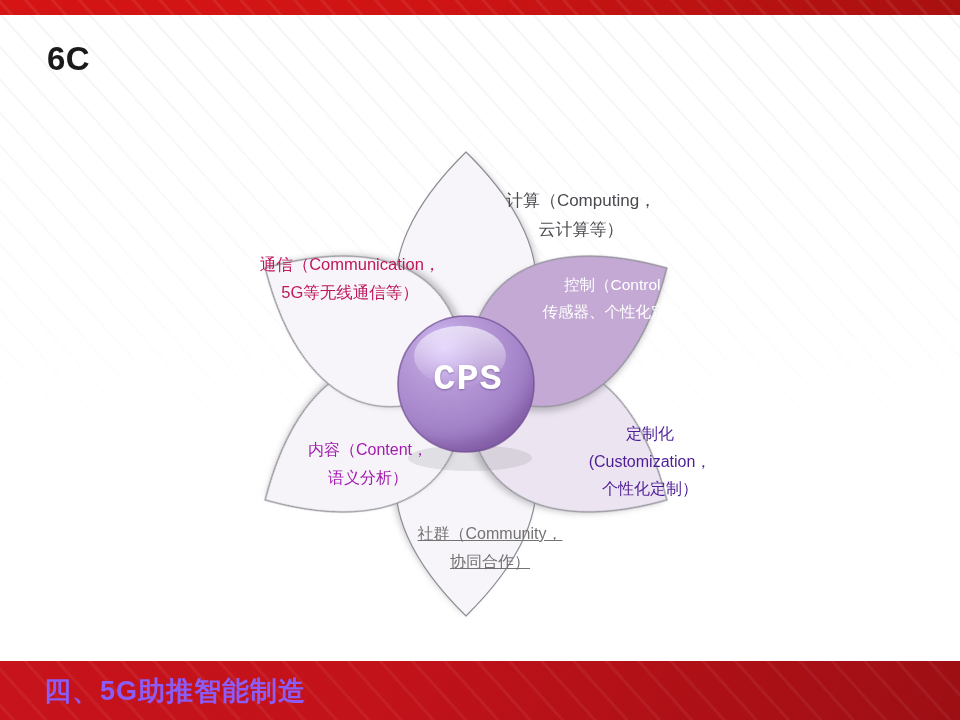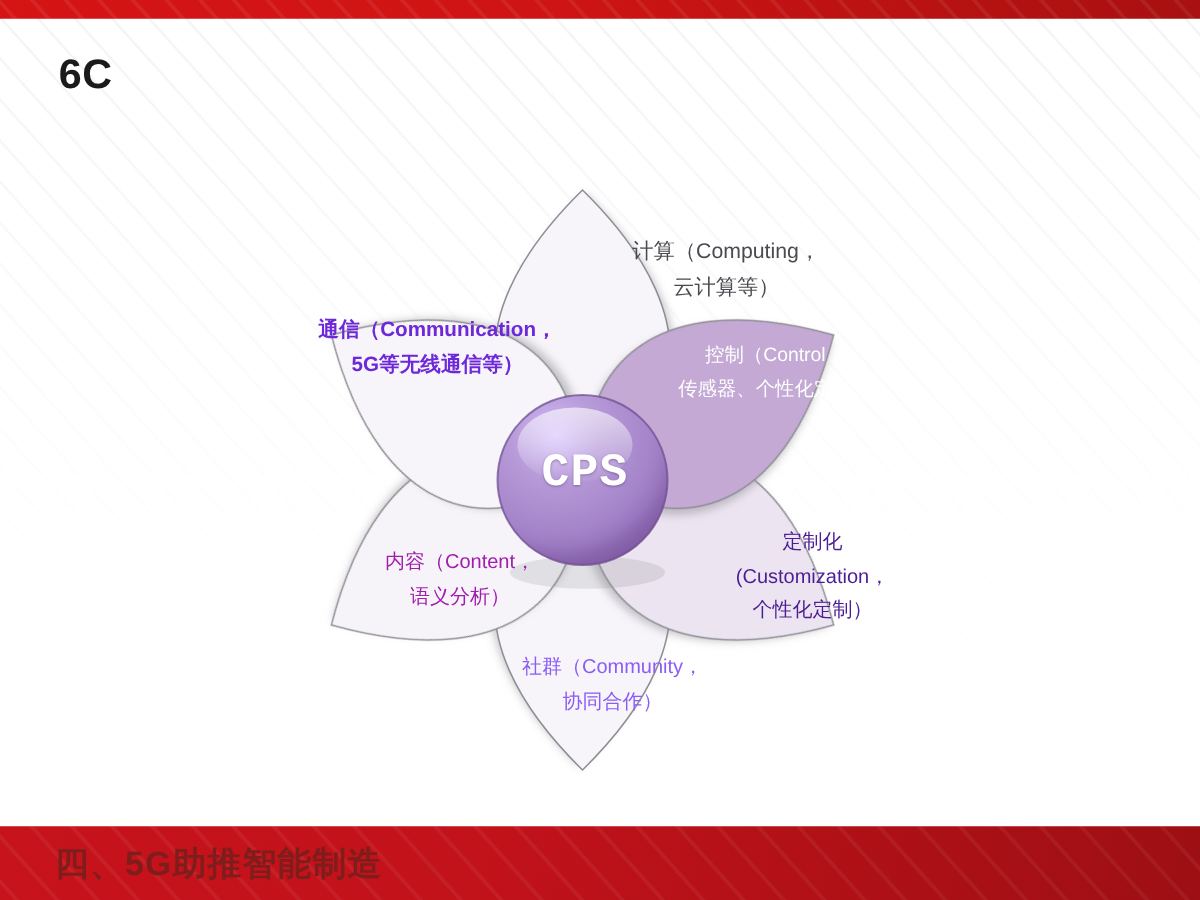--- a/index.html
+++ b/index.html
@@ -65,42 +65,42 @@
         48deg,
         rgba(255,255,255,0.00) 0px,
         rgba(255,255,255,0.00) 8px,
         rgba(255,255,255,0.055) 9px,
         rgba(255,255,255,0.055) 11px,
         rgba(255,255,255,0.00) 12px,
         rgba(255,255,255,0.00) 24px);
   }
   #footer-title {
     position: absolute; left: 44px; top: 678px;
-    font-size: 27px; font-weight: bold; color: #7f1d1d;
+    font-size: 27px; font-weight: bold; color: #8b5cf6;
     letter-spacing: 1px; line-height: 1;
   }
   
   #flower {
     position: absolute; left: 180px; top: 80px;
     width: 580px; height: 570px;
   }
   #flower svg { display: block; width: 580px; height: 570px; }
 
   .petal-label {
     position: absolute;
     text-align: center;
     line-height: 1.72;
     white-space: nowrap;
     pointer-events: none;
   }
   .lbl-computing   { left: 296px; top: 106px; width: 210px; font-size: 17px; color: #4b4a50; }
-  .lbl-communication { left: 40px; top: 170px; width: 260px; font-size: 16.5px; font-weight: bold; color: #6d28d9; }
+  .lbl-communication { left: 40px; top: 170px; width: 260px; font-size: 16.5px; font-weight: normal; color: #be185d; }
   .lbl-control     { left: 330px; top: 192px; width: 220px; font-size: 15.5px; color: #ffffff; }
   .lbl-customization { left: 360px; top: 340px; width: 220px; font-size: 16px; color: #4c1d95; }
-  .lbl-community   { left: 200px; top: 440px; width: 220px; font-size: 16px; color: #8b5cf6; }
+  .lbl-community   { left: 200px; top: 440px; width: 220px; font-size: 16px; color: #737373; text-decoration: underline; }
   .lbl-content     { left: 78px; top: 356px; width: 220px; font-size: 16px; color: #a21caf; }
 
   .core-text {
     position: absolute; left: 218px; top: 278px; width: 140px;
     text-align: center; font-size: 37px; font-weight: bold; color: #ffffff;
     letter-spacing: 1px;
     text-shadow: 0 1px 2px rgba(90,60,120,0.55);
     pointer-events: none;
     font-family: Liberation Mono, monospace;
   }

